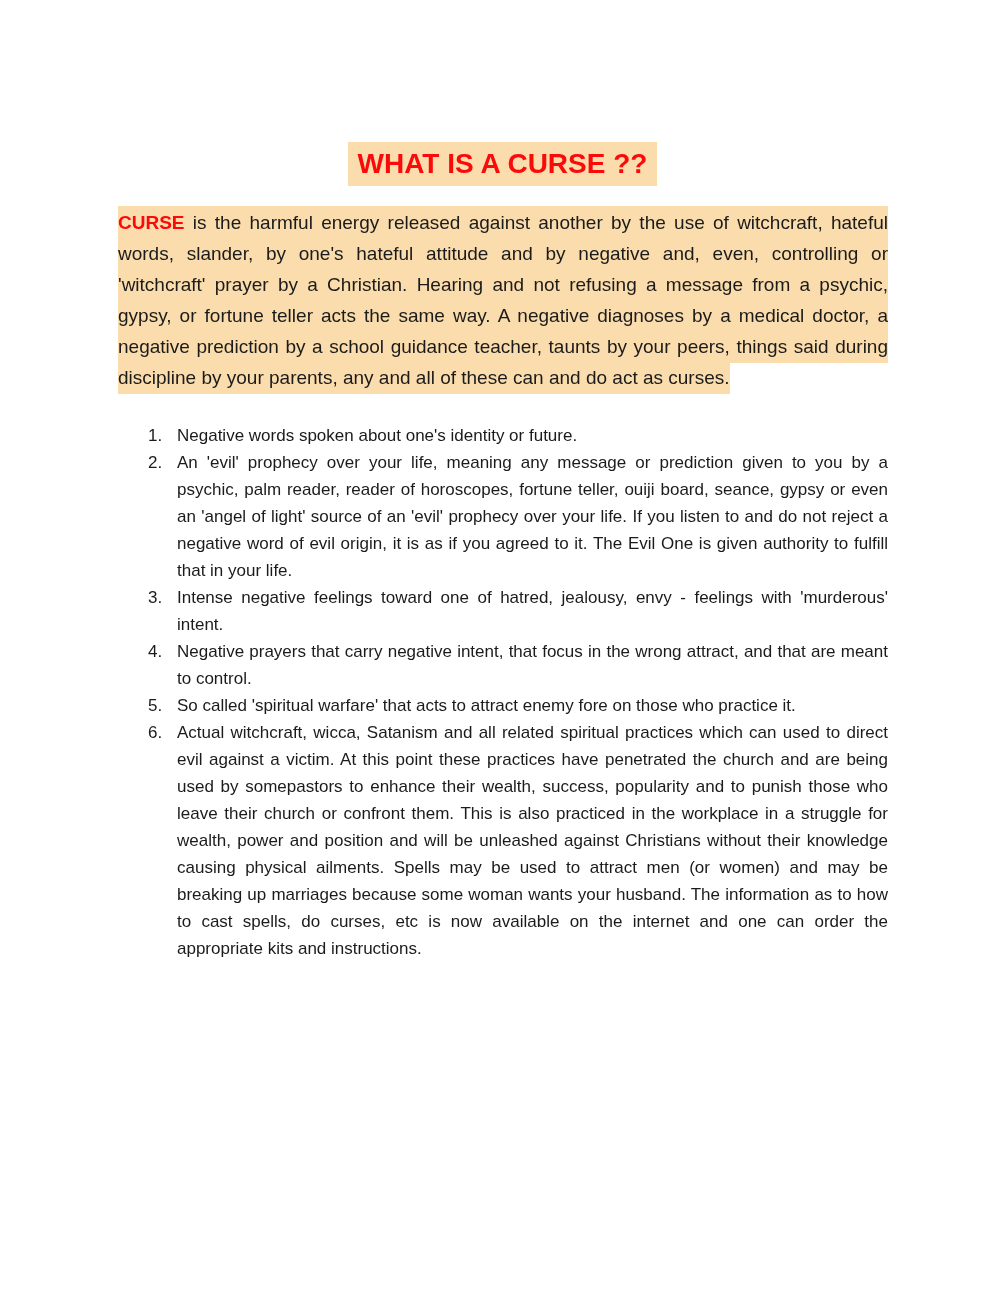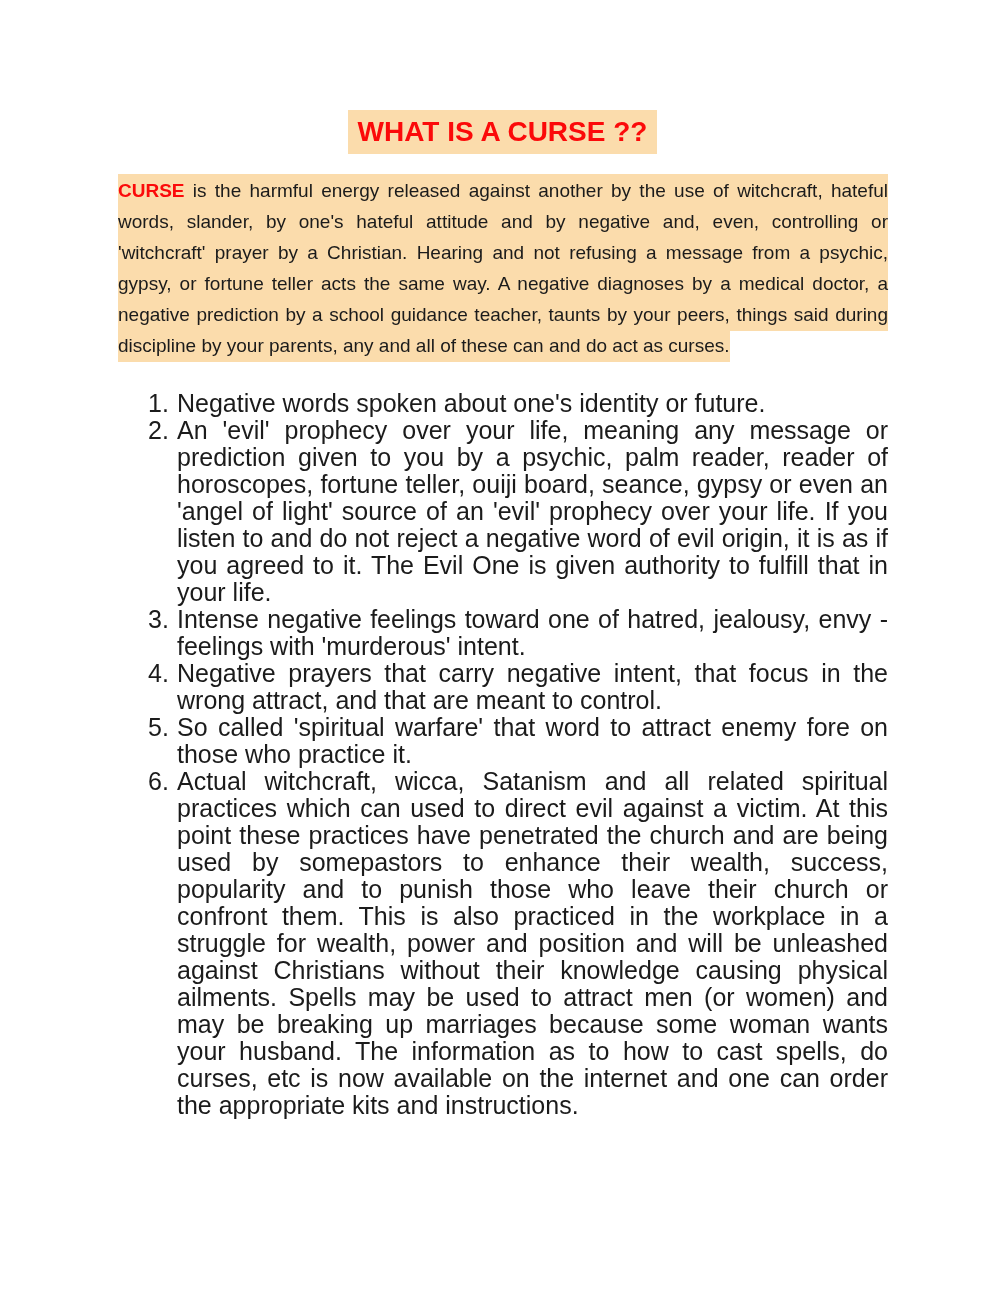--- a/index.html
+++ b/index.html
@@ -23,20 +23,21 @@
     text-align: center;
   }
   .title-hl {
     display: inline-block;
     background: var(--hl, #FBDCAC);
     color: var(--red, #FF0000);
     font-weight: 700;
     font-size: 28px;
     line-height: 27px;
     padding: 8px 10px 9px 10px;
+    margin-top: 32px;
   }
   .content {
     margin: 0 117px 0 118px; 
   }
   .intro {
     margin: 21px 0 0 0;
     font-size: 19px;
     line-height: 31px;
     text-align: justify;
     color: var(--text, #1b1b1b);
@@ -54,21 +55,21 @@
   .def-intro {
     margin: 36px 0 0 0;
     font-size: 19px;
     line-height: 27px;
   }
   ol.curse-list {
     margin: 29px 0 0 0;
     padding: 0 0 0 59px; 
     list-style: none;
     counter-reset: n;
-    font-size: 25px;
+    font-size: 17px;
     line-height: 27px;
     text-align: justify;
   }
   ol.curse-list > li {
     counter-increment: n;
     position: relative;
   }
   ol.curse-list > li::before {
     content: counter(n) ".";
     position: absolute;
@@ -88,17 +89,17 @@
 
   <div class="content">
     <p class="intro"><span class="b red">CURSE</span><span> is the harmful energy released against another by the use of witchcraft, hateful words, slander, by one's hateful attitude and by negative and, even, controlling or 'witchcraft' prayer by a Christian.  Hearing and not refusing a message from a psychic, gypsy, or fortune teller acts the same way.  A negative diagnoses by a medical doctor, a negative prediction by a school guidance teacher, taunts by your peers, things said during discipline by your parents, any and all of these can and do act as curses.</span></p>
 
 
     <ol class="curse-list">
         <li><span>Negative words spoken about one's identity or future.</span></li>
         <li><span>An 'evil' prophecy over your life, meaning any message or prediction given to you by a psychic, palm reader, reader of horoscopes, fortune teller, ouiji board, seance, gypsy or even an 'angel of light' source of an 'evil' prophecy over your life.  If you listen to and do not reject a negative word of evil origin, it is as if you agreed to it.  The Evil One is given authority to fulfill that in your life.</span></li>
         <li><span>Intense negative feelings toward one of hatred, jealousy, envy - feelings with 'murderous' intent.</span></li>
         <li><span>Negative prayers that carry negative intent, that focus in the wrong attract, and that are meant to control.</span></li>
-        <li><span>So called 'spiritual warfare' that word to attract enemy fore on those who practice it.</span></li>
+        <li><span>So called 'spiritual warfare' that acts to attract enemy fore on those who practice it.</span></li>
         <li><span>Actual witchcraft, wicca, Satanism and all related spiritual practices which can used to direct evil against a victim.  At this point these practices have penetrated the church and are being used by </span><span class="b">some</span><span>pastors to enhance their wealth, success, popularity and to punish those who leave their church or confront them.  This is also practiced in the workplace in a struggle for wealth, power and position and will be unleashed against Christians without their knowledge causing physical ailments.  Spells may be used to attract men (or women) and may be breaking up marriages because some woman wants your husband.  The information as to how to cast spells, do curses, etc is now available on the internet and one can order the appropriate kits and instructions.</span></li>
       </ol>
   </div>
 </div>
 
 </body></html>

